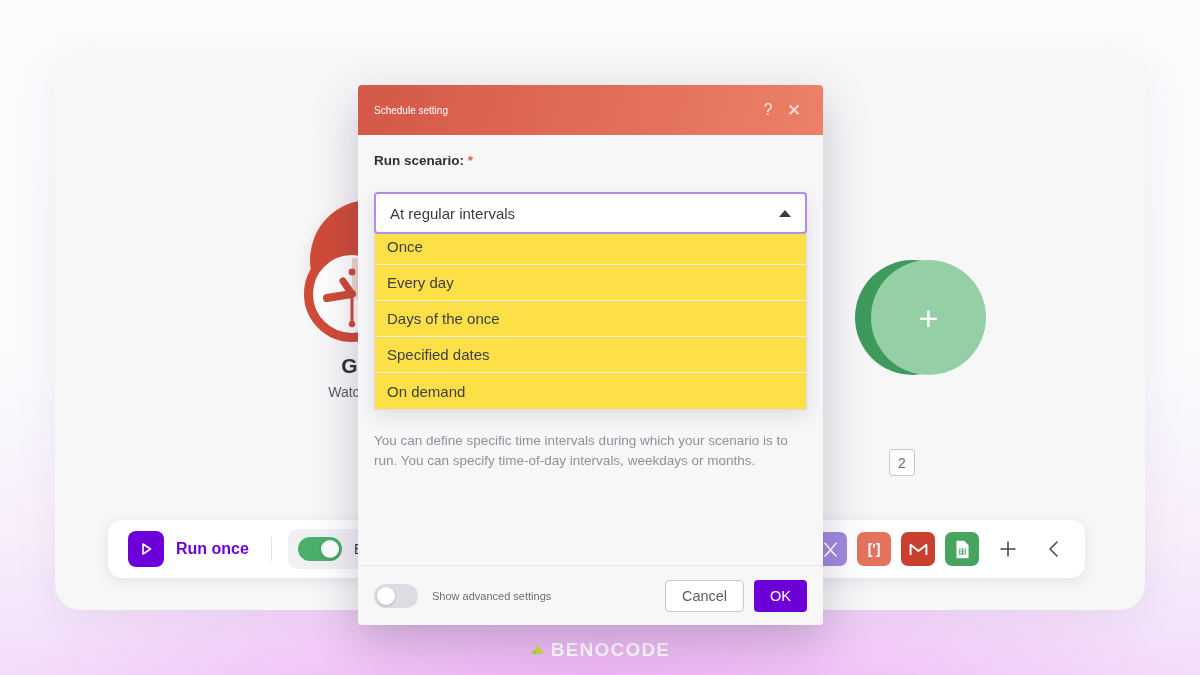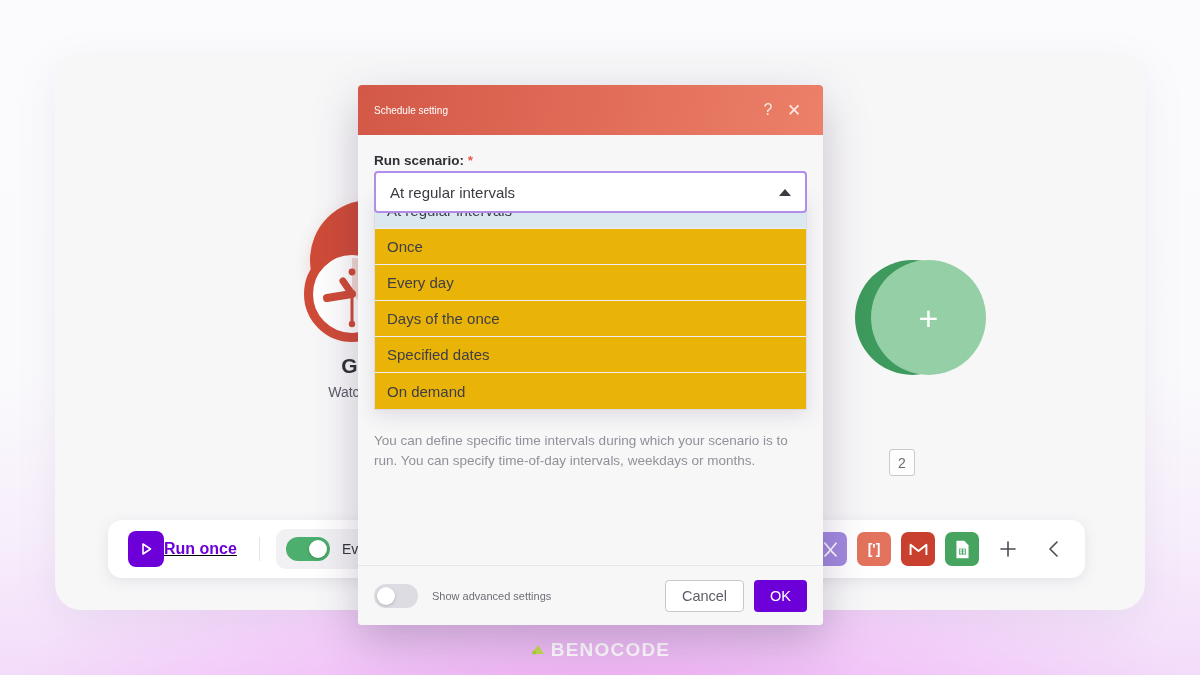--- a/index.html
+++ b/index.html
@@ -117,24 +117,23 @@
     width: 977px;
     background: #ffffff;
     border-radius: 14px;
     box-shadow: 0 3px 14px rgba(90,70,110,0.12);
     display: flex;
     align-items: center;
     padding: 0 14px;
   }
 
   #run-once-btn {
-    display: flex; align-items: center; gap: 0;
+    display: flex; align-items: center; gap: 12px;
     padding: 0 6px;
     cursor: pointer;
-    text-decoration: underline;
   }
   .play-tile {
     width: 36px; height: 36px;
     background: #6d00d8;
     border-radius: 8px;
     display: flex; align-items: center; justify-content: center;
   }
   #run-once-label {
     font-size: 16px; font-weight: bold; color: #6d00d8;
   }
@@ -218,21 +217,21 @@
   .hdr-btn.close { font-size: 17px; }
 
   #modal-body {
     padding: 18px 16px 0 16px;
     position: relative;
     min-height: 300px;
   }
 
   #field-label {
     font-size: 13.5px; font-weight: bold; color: #2f2f35;
-    margin-bottom: 3px;
+    margin-bottom: 24px;
   }
   #field-label .req { color: #e05a4a; font-weight: bold; }
 
   
   #select-box {
     height: 42px;
     background: #fff;
     border: 2px solid #b18ce8;
     border-radius: 4px;
     display: flex; align-items: center;
@@ -247,21 +246,21 @@
     border-left: 6px solid transparent;
     border-right: 6px solid transparent;
     border-bottom: 7px solid #3a3a42;
   }
 
   
   #options-list {
     position: absolute;
     left: 16px; right: 16px;
     top: 58px;
-    background: #eab308;
+    background: #fde047;
     border: 1px solid #dcdce2;
     border-top: none;
     box-shadow: 0 6px 18px rgba(50,40,70,0.12);
     z-index: 2;
   }
   .option {
     height: 36px;
     display: flex; align-items: center;
     padding: 0 12px;
     font-size: 15px;

